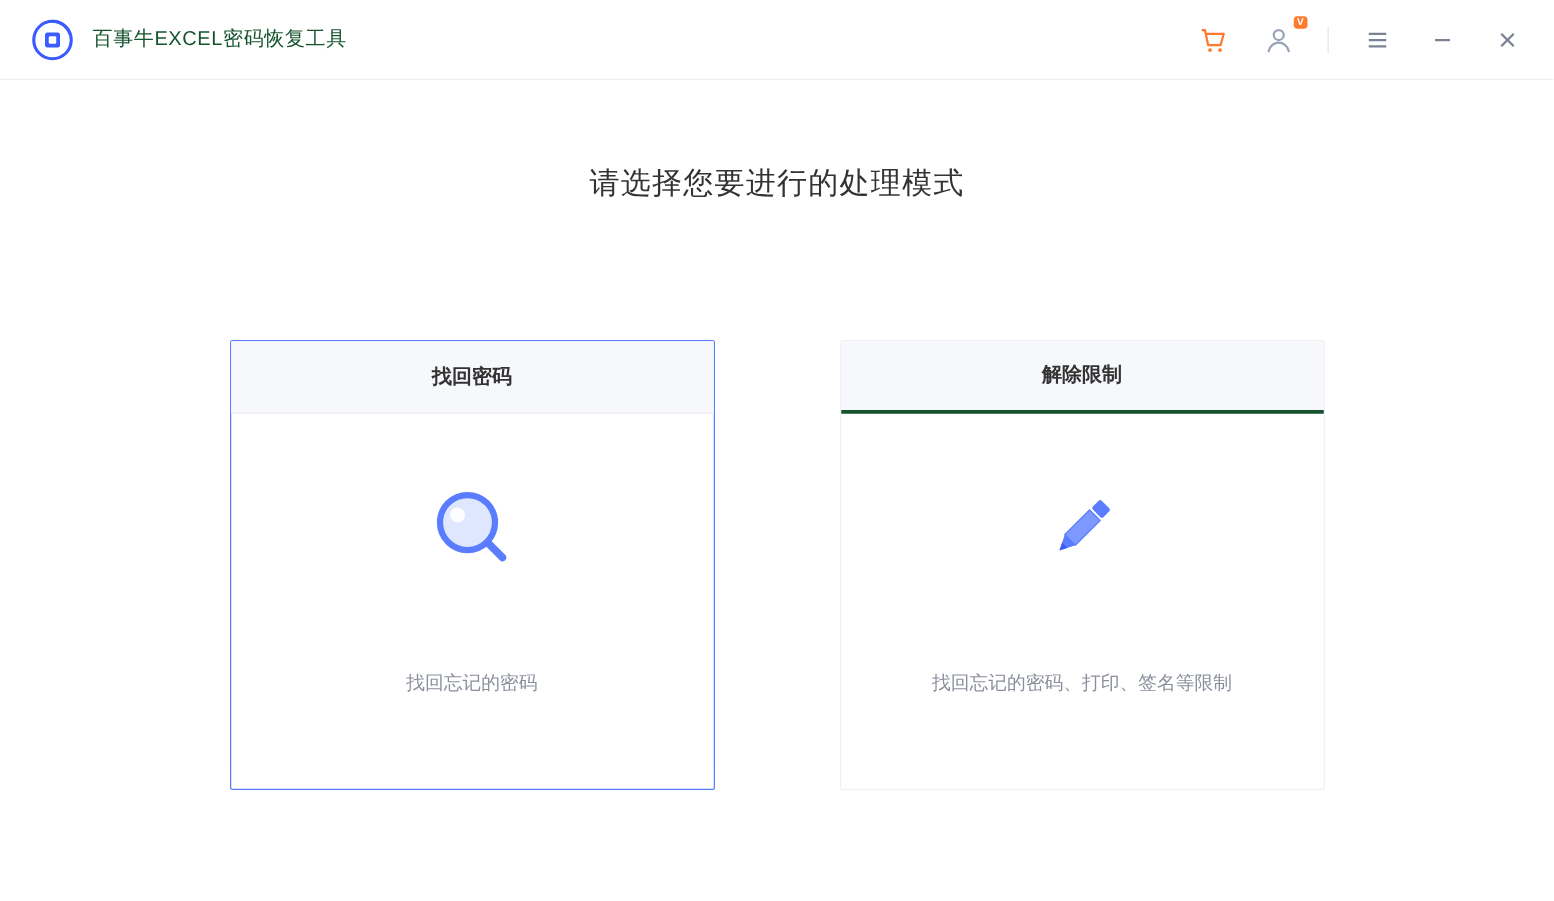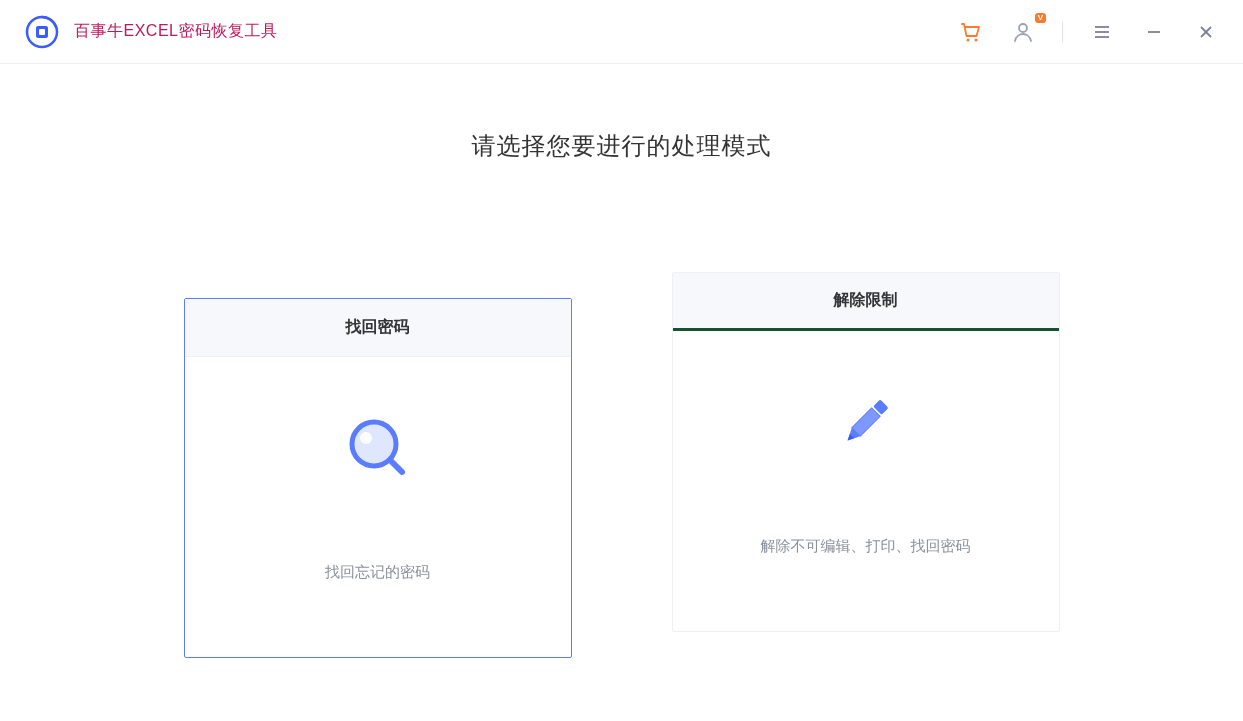--- a/index.html
+++ b/index.html
@@ -19,21 +19,21 @@
       border-bottom: 1px solid #eef0f4;
     }
     .titlebar-left {
       display: flex;
       align-items: center;
       gap: 14px;
     }
     .app-logo svg { display: block; }
     .app-title {
       font-size: 16px;
-      color: #be185d;
+      color: #14532d;
       font-weight: 500;
       letter-spacing: 0.5px;
     }
     .titlebar-right {
       display: flex;
       align-items: center;
       gap: 26px;
     }
     .icon-btn {
       width: 26px;
@@ -83,21 +83,20 @@
       height: 360px;
       border: 1px solid #eef0f4;
       border-radius: 2px;
       display: flex;
       flex-direction: column;
       cursor: pointer;
       background: #fff;
     }
     .card.selected {
       border: 1px solid #5a7dff;
-      margin-top: 26px;
     }
     .card-header {
       height: 58px;
       background: #f7f8fb;
       display: flex;
       align-items: center;
       justify-content: center;
       font-size: 16px;
       color: #333;
       font-weight: 600;
@@ -207,18 +206,18 @@
           <svg width="64" height="64" viewBox="0 0 64 64">
             <g transform="rotate(45 32 32)">
               <rect x="26" y="6" width="12" height="10" rx="2" fill="#5a7dff"></rect>
               <rect x="26" y="18" width="12" height="28" fill="#7d98ff"></rect>
               <rect x="26" y="18" width="12" height="28" fill="none" stroke="#5a7dff" stroke-width="1"></rect>
               <polygon points="26,46 38,46 32,58" fill="#5a7dff"></polygon>
               <polygon points="29,52 35,52 32,58" fill="#3b5bff"></polygon>
             </g>
           </svg>
         </div>
-        <div class="card-desc">解除不可编辑、打印、找回密码</div>
+        <div class="card-desc">找回忘记的密码、打印、签名等限制</div>
       </div>
     </div>
 
   </div>
 </div>
 
 </body></html>

